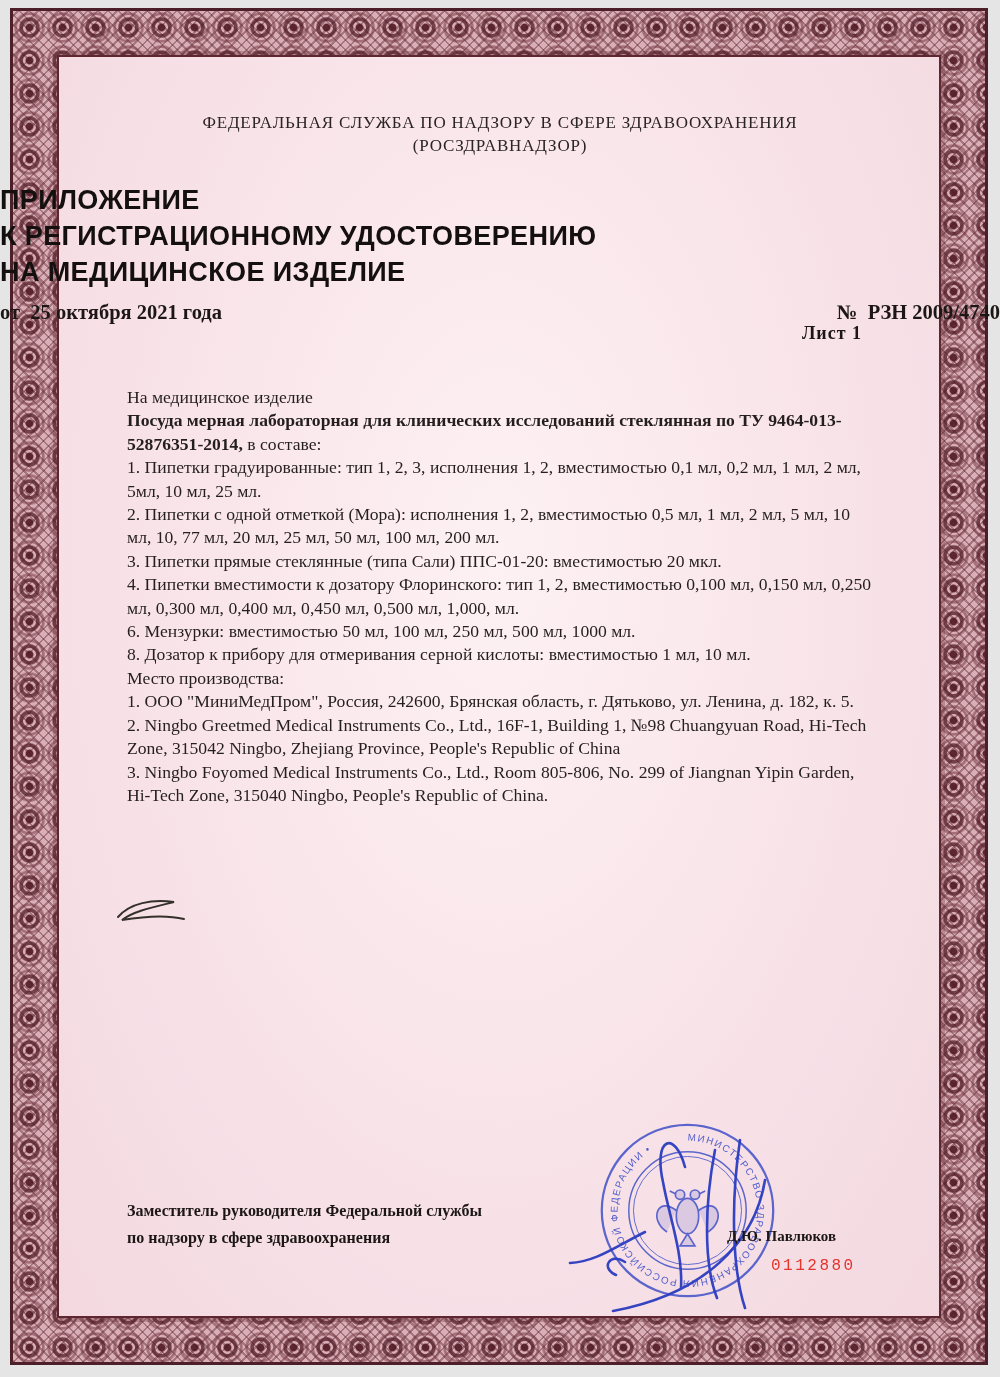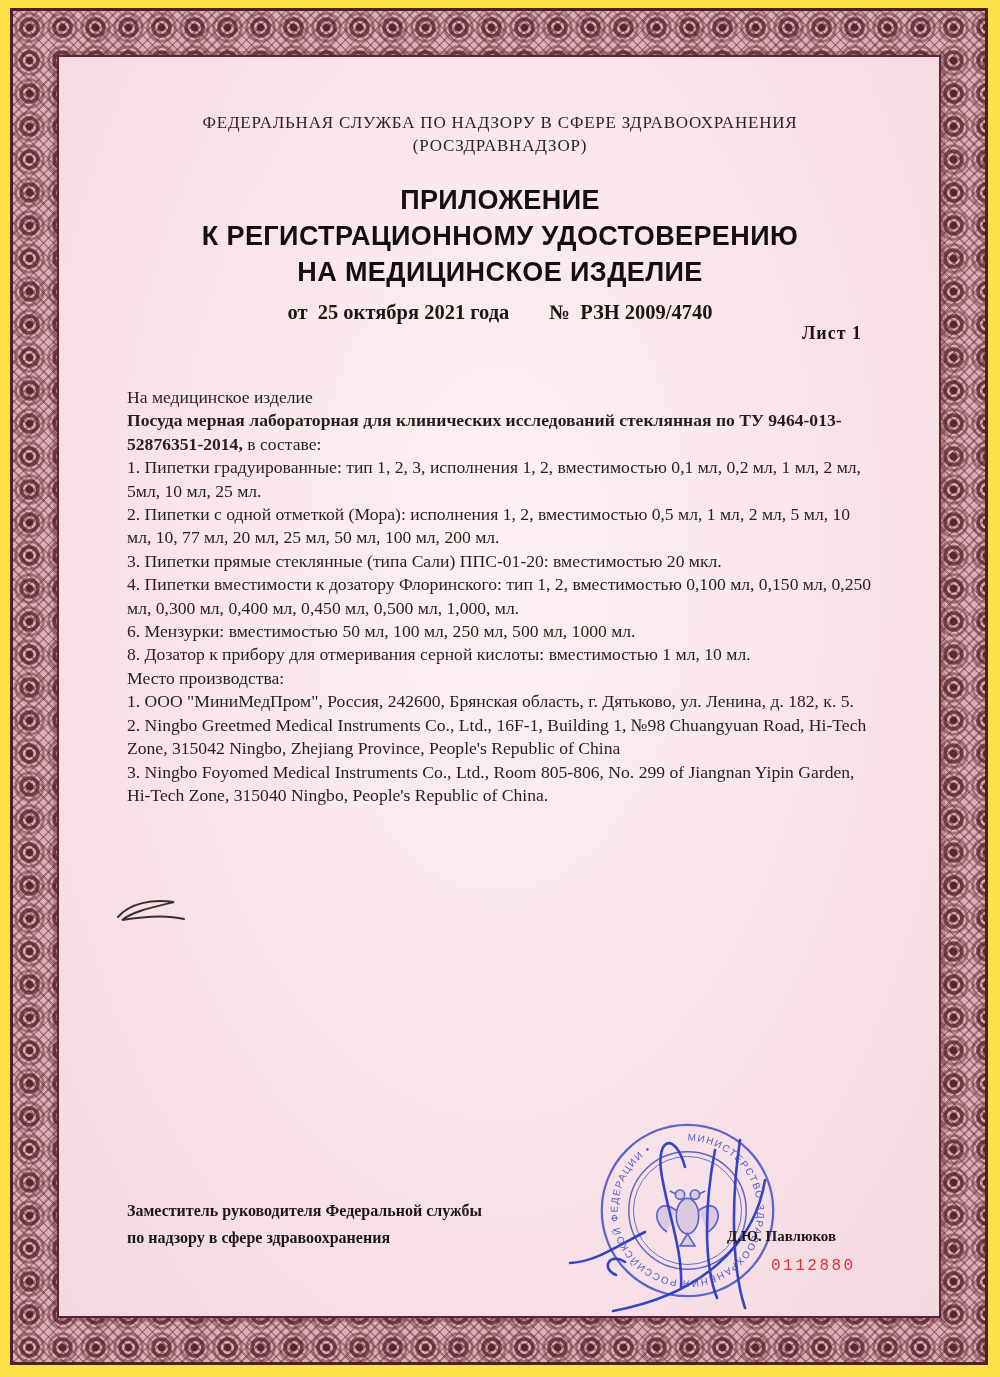--- a/index.html
+++ b/index.html
@@ -1,17 +1,17 @@
 <!DOCTYPE html>
 <html><head>
 <meta charset="utf-8">
 <style>
   html,body{margin:0;padding:0;background:#ffffff;}
   .page{
-    position:relative;width:1000px;height:1377px;background:#fde047;
+    position:relative;width:1000px;height:1377px;background:#e5e5e5;
     overflow:hidden;font-family:"Liberation Serif",serif;color:#241f1d;
   }
   
   .frame{
     position:absolute;left:10px;top:8px;right:12px;bottom:12px;
     box-sizing:border-box;padding:44px;
     border:3px solid #4d1f28;
     background-color:#d9aeb6;
     background-image:
       radial-gradient(circle, rgba(82,27,38,0.92) 0 3.2px, rgba(82,27,38,0) 4.6px),
@@ -24,25 +24,25 @@
   .inner{
     width:100%;height:100%;box-sizing:border-box;
     border:2px solid #5d2630;
     box-shadow:0 0 0 4px rgba(93,38,48,0.28);
     background:radial-gradient(ellipse at 50% 40%, #fdf1f3 0%, #f8e3e9 55%, #f3d8e0 100%);
   }
   
   .content{position:absolute;inset:0;}
   .gov-header{position:absolute;top:112px;left:0;right:0;text-align:center;
     font-size:17px;line-height:1.35;letter-spacing:0.8px;color:#2a2422;}
-  .doc-title{position:absolute;top:182px;left:0;right:0;text-align:center;
+  .doc-title{position:absolute;top:182px;left:0;right:0;
     font-family:"Liberation Sans",sans-serif;font-weight:bold;font-size:27px;
     line-height:36px;color:#14100f;letter-spacing:0.4px;}
   .date-line{position:absolute;top:301px;left:0;right:0;display:flex;
-    justify-content:center;gap:40px;font-weight:bold;font-size:20.5px;color:#1c1715;}
+    justify-content:space-between;gap:40px;font-weight:bold;font-size:20.5px;color:#1c1715;}
   .date-line span{white-space:pre;}
   .sheet-label{position:absolute;top:323px;right:138px;font-weight:bold;
     font-size:18px;letter-spacing:1px;color:#1c1715;}
   .body-text{position:absolute;top:386px;left:127px;width:750px;
     font-size:17.6px;line-height:23.4px;color:#241f1d;}
   .body-text p{margin:0;}
   .bold{font-weight:bold;}
   .footer-title{position:absolute;left:127px;top:1197px;font-weight:bold;
     font-size:16px;line-height:27px;color:#1c1715;}
   .signatory-name{position:absolute;left:727px;top:1228px;font-weight:bold;

